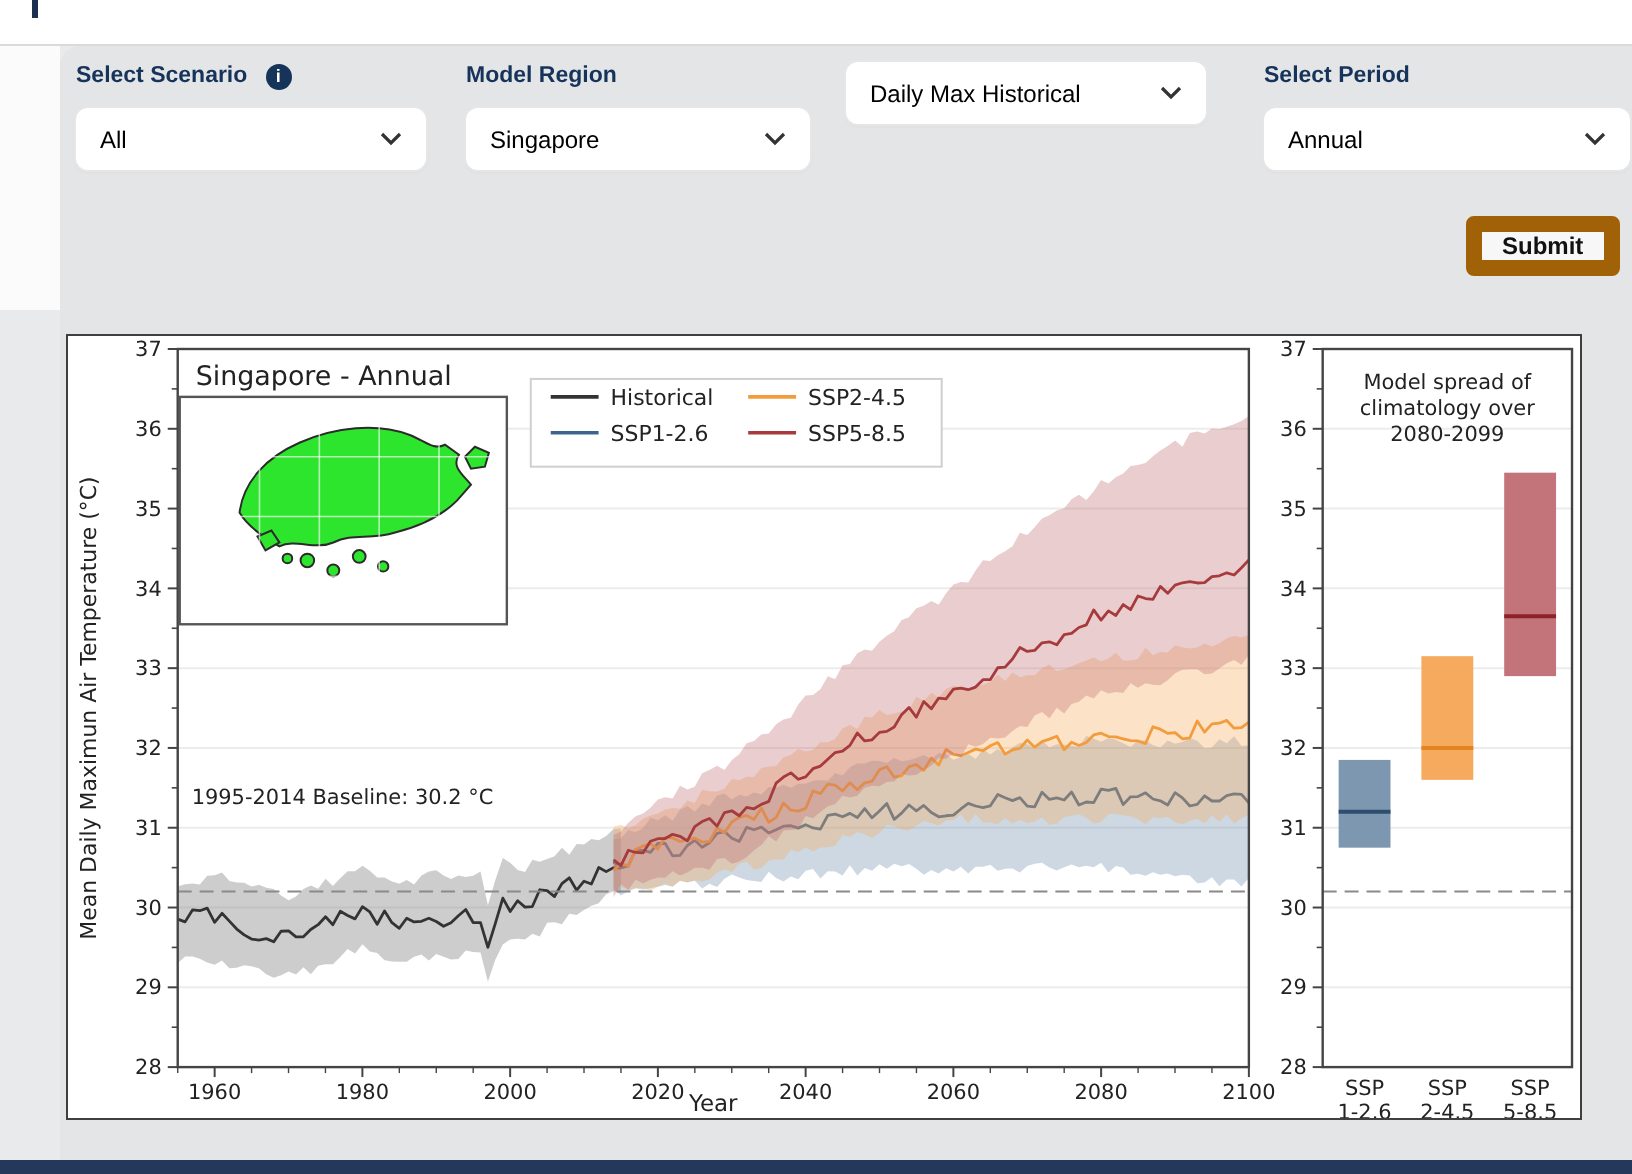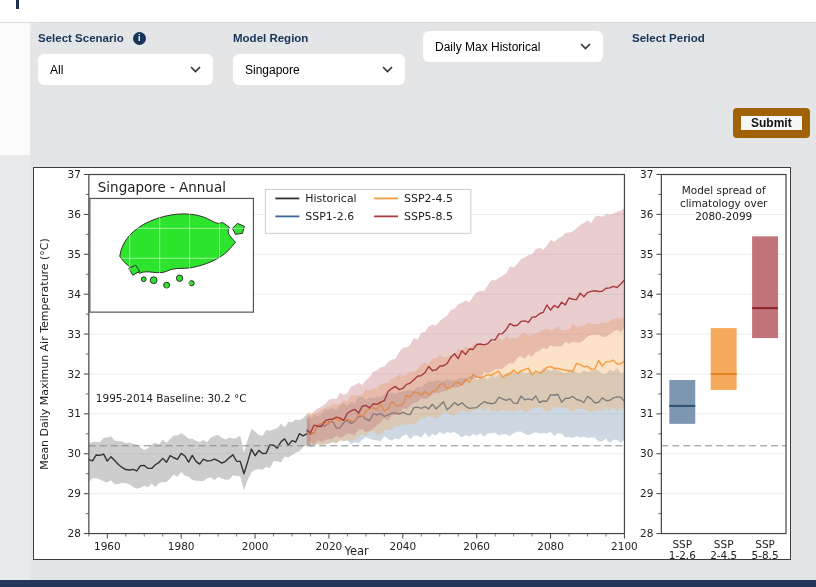--- a/index.html
+++ b/index.html
@@ -63,20 +63,26 @@
       <span>Daily Max Historical</span>
       <svg class="chev" width="11" height="7" viewBox="0 0 11 7">
           <polyline points="1,1 5.5,5.5 10,1" fill="none" stroke="#333" stroke-width="1.6"></polyline>
         </svg>
     </div>
   </div>
 
   <div class="filter" style="left:620px;width:183px;margin-left:12px;">
     <div class="flabel">
       <span>Select Period</span>
+    </div>
+    <div class="select">
+      <span>Annual</span>
+      <svg class="chev" width="11" height="7" viewBox="0 0 11 7">
+          <polyline points="1,1 5.5,5.5 10,1" fill="none" stroke="#333" stroke-width="1.6"></polyline>
+        </svg>
     </div>
   </div>
 
   <button class="submit">Submit</button>
 
   <div class="card">
     <svg id="chart" viewBox="0 0 758 391">
         <g>
           <line x1="55" y1="366" x2="592" y2="366" stroke="#ececec" stroke-width="1"></line>
           <line x1="629" y1="366" x2="754" y2="366" stroke="#ececec" stroke-width="1"></line>

